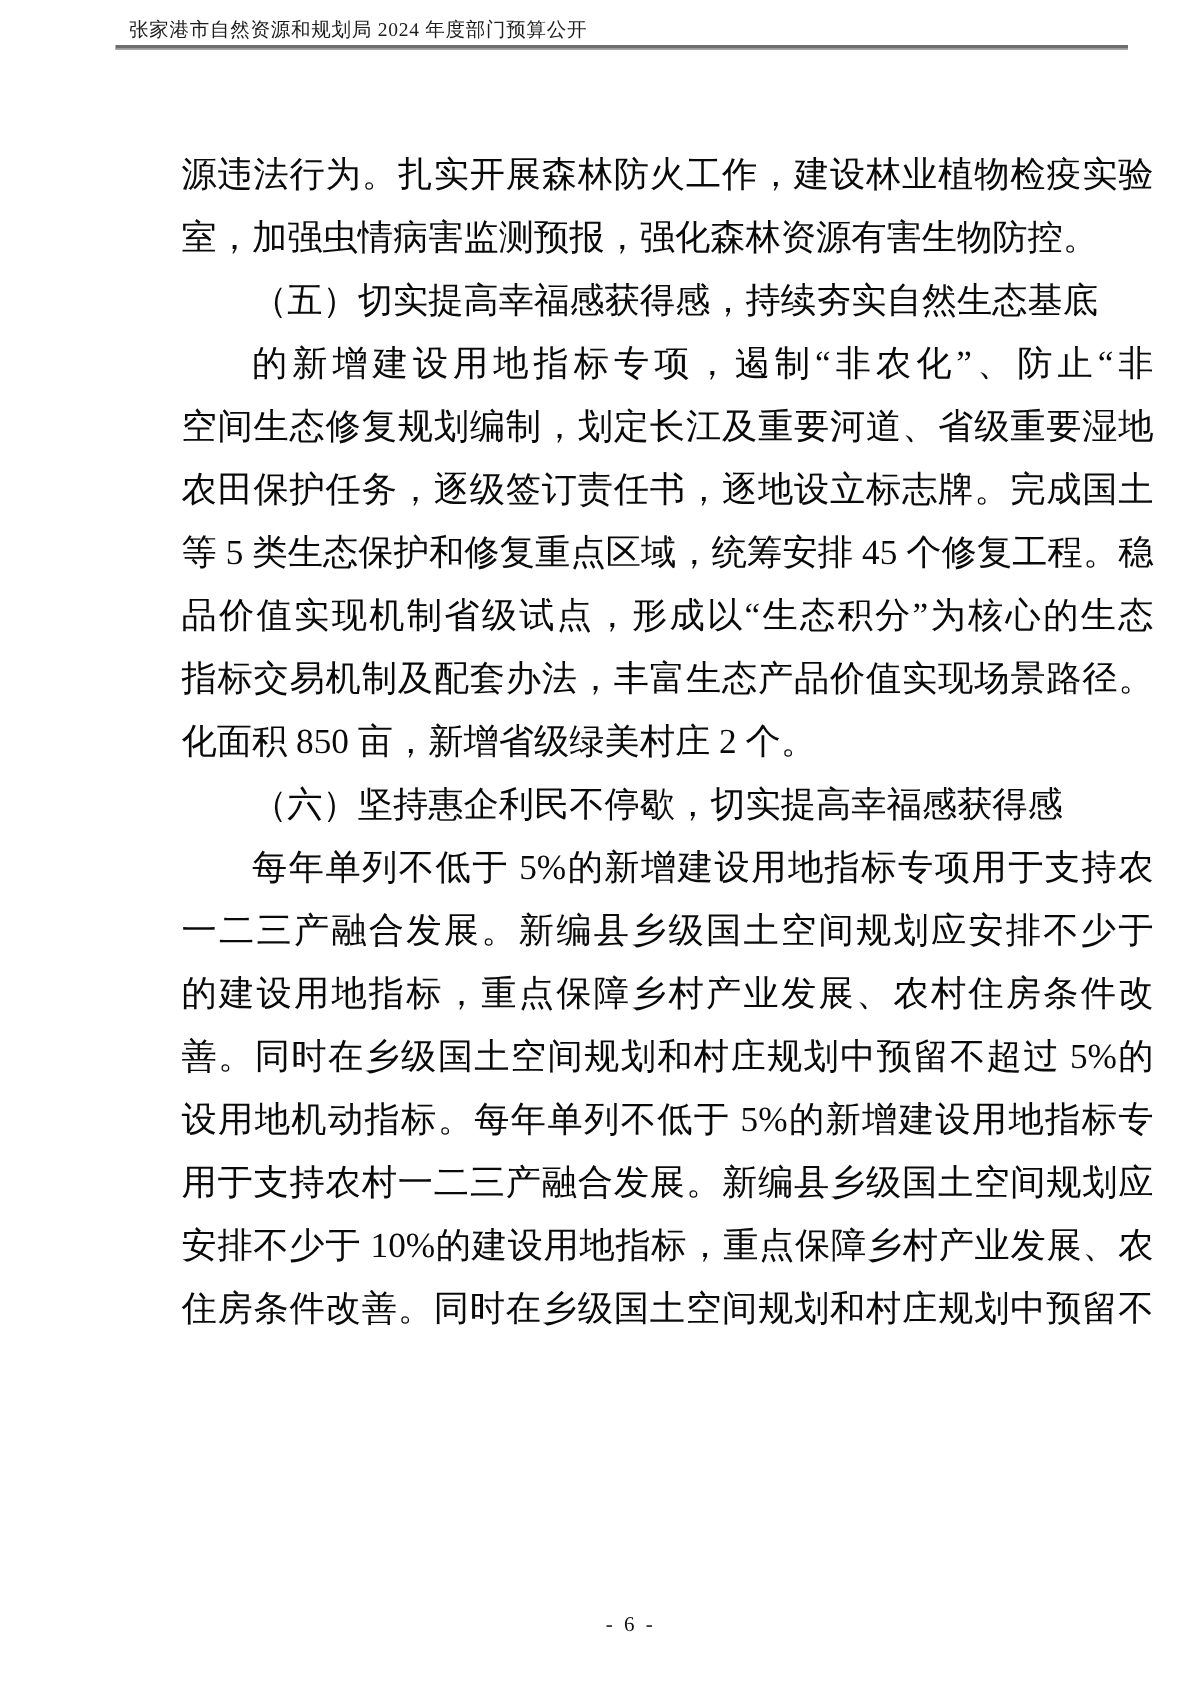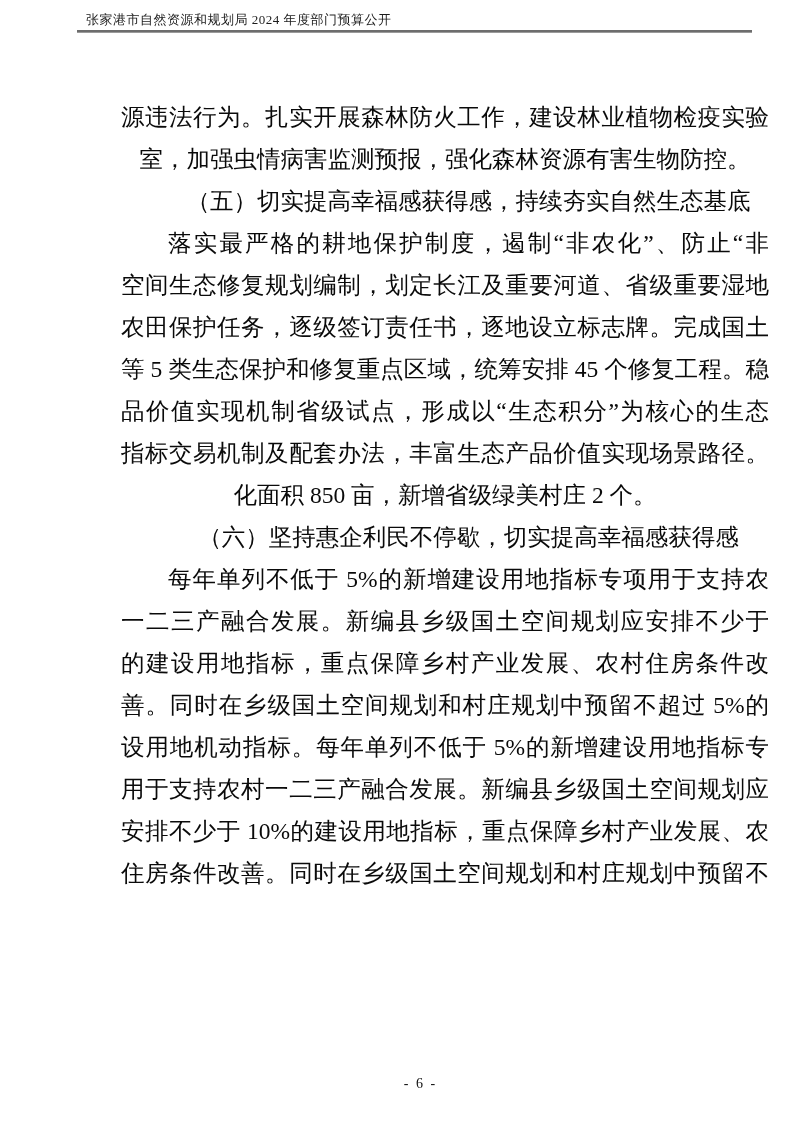--- a/index.html
+++ b/index.html
@@ -44,21 +44,21 @@
     top: 96px;
     width: 648px;
   }
   .line {
     height: 42px;
     line-height: 42px;
     font-size: 23.5px;
     color: #0a0a0a;
     white-space: normal;
     overflow: hidden;
-    text-align: center;
+    text-align: left;
   }
   .line.j {
     text-align: justify;
     text-align-last: justify;
     text-justify: inter-character;
   }
   .line.ind {
     text-indent: 2em;
   }
   
@@ -81,21 +81,21 @@
 
   <div>
     <div class="header-text">张家港市自然资源和规划局 2024 年度部门预算公开</div>
     <div class="header-rule"></div>
   </div>
 
   <div class="doc-body" id="doc-body">
       <div class="line j">源违法行为。扎实开展森林防火工作，建设林业植物检疫实验</div>
       <div class="line">室，加强虫情病害监测预报，强化森林资源有害生物防控。</div>
       <div class="line ind">（五）切实提高幸福感获得感，持续夯实自然生态基底</div>
-      <div class="line j ind">落实最严格的耕地保护制度，遏制“非农化”、防止“非</div>
+      <div class="line j ind">的新增建设用地指标专项，遏制“非农化”、防止“非</div>
       <div class="line j">空间生态修复规划编制，划定长江及重要河道、省级重要湿地</div>
       <div class="line j">农田保护任务，逐级签订责任书，逐地设立标志牌。完成国土</div>
       <div class="line j">等 5 类生态保护和修复重点区域，统筹安排 45 个修复工程。稳</div>
       <div class="line j">品价值实现机制省级试点，形成以“生态积分”为核心的生态</div>
       <div class="line j">指标交易机制及配套办法，丰富生态产品价值实现场景路径。</div>
       <div class="line">化面积 850 亩，新增省级绿美村庄 2 个。</div>
       <div class="line ind">（六）坚持惠企利民不停歇，切实提高幸福感获得感</div>
       <div class="line j ind">每年单列不低于 5%的新增建设用地指标专项用于支持农村</div>
       <div class="line j">一二三产融合发展。新编县乡级国土空间规划应安排不少于 10%</div>
       <div class="line j">的建设用地指标，重点保障乡村产业发展、农村住房条件改</div>

